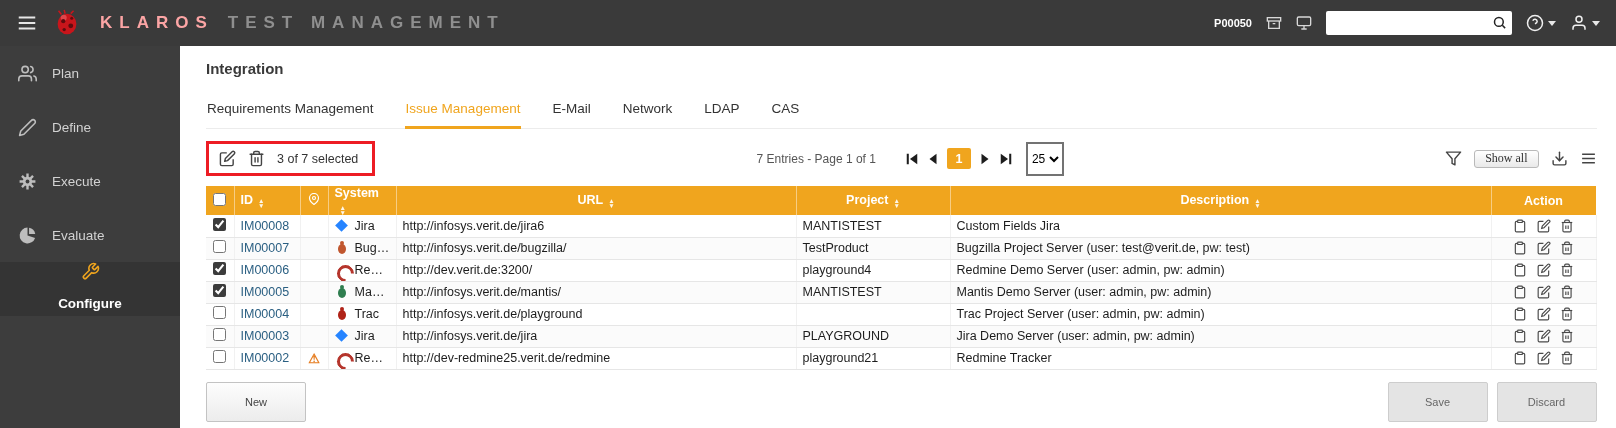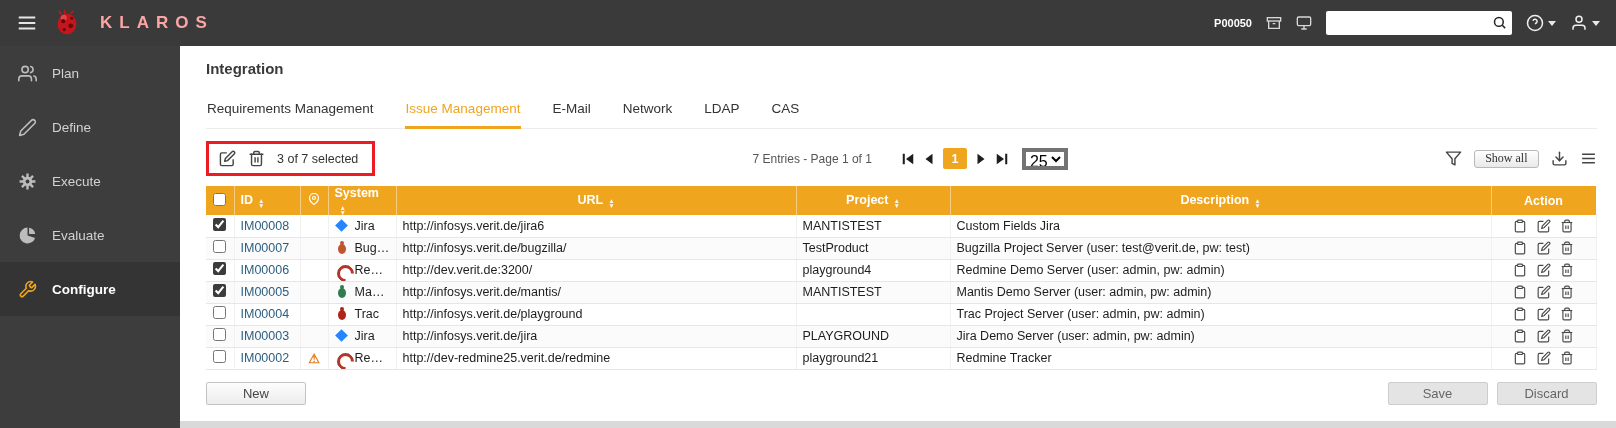--- a/index.html
+++ b/index.html
@@ -25,21 +25,21 @@
   .search-input{width:186px;height:24px;border:none;border-radius:2px;padding:0 26px 0 8px;font-size:12px;font-family:"Liberation Sans",sans-serif;background:#fff;outline:none;}
   .search-ico{position:absolute;right:5px;top:4px;width:15px;height:15px;color:#222;}
   .menu-ico-group{display:flex;align-items:center;gap:2px;color:#f0f0f0;cursor:pointer;}
   .caret{width:0;height:0;border-left:4px solid transparent;border-right:4px solid transparent;border-top:5px solid #e8e8e8;margin-left:2px;}
 
   
   .app{display:flex;height:382px;align-items:stretch;}
   .sidebar{width:180px;background:var(--sidebar);flex:none;}
   .side-item{height:54px;display:flex;align-items:center;gap:15px;padding:0 18px;color:#d2d2d2;font-size:13.5px;cursor:pointer;}
   .side-item .side-ico{width:19px;height:19px;color:#bdbdbd;flex:none;}
-  .side-item.active{background:#343434;color:#fff;font-weight:bold;}
+  .side-item.active{background:#343434;color:#fff;font-weight:bold;flex-direction:column;}
   .side-item.active .side-ico{color:var(--accent);}
 
   .main{flex:1;background:#d9d9d9;display:flex;flex-direction:column;}
   .panel{background:#fff;padding:14px 21px 16px 26px;}
 
   .page-title{font-size:15px;font-weight:bold;color:#3a3a3a;}
 
   
   .tabs{display:flex;gap:30px;margin-top:22px;border-bottom:1px solid #ececec;}
   .tab{padding:2px 1px 10px;color:#333;font-size:13.5px;cursor:pointer;border-bottom:3px solid transparent;margin-bottom:-1px;white-space:nowrap;}
@@ -48,21 +48,21 @@
   
   .toolbar{display:flex;align-items:center;margin:12px 0 10px;}
   .annotation-box{border:3px solid var(--annotation);display:flex;align-items:center;gap:12px;padding:6px 14px 6px 10px;}
   .tool-btn{width:17px;height:17px;color:#444;cursor:pointer;}
   .selected-text{font-size:12.5px;color:#333;white-space:nowrap;}
   .toolbar .spacer{flex:1;}
   .pager{display:flex;align-items:center;gap:7px;}
   .entries{font-size:12px;color:#555;margin-right:22px;white-space:nowrap;}
   .pg-btn{width:14px;height:14px;color:#1d1d1d;cursor:pointer;}
   .pg-current{min-width:24px;height:21px;background:var(--accent);color:#fff;font-weight:bold;font-size:12.5px;display:flex;align-items:center;justify-content:center;border-radius:2px;cursor:pointer;}
-  .page-size{height:22px;font-size:16px;margin-left:6px;font-family:"Liberation Sans",sans-serif;border:4px solid #737373;background:#fff;}
+  .page-size{height:34px;font-size:12px;margin-left:6px;font-family:"Liberation Sans",sans-serif;border:2px solid #737373;background:#fff;}
   .right-tools{display:flex;align-items:center;gap:12px;}
   .rt-ico{width:17px;height:17px;color:#444;cursor:pointer;}
   .show-all{height:18px;padding:0 10px;font-size:12px;color:#333;background:linear-gradient(#ffffff,#e9e9e9);border:1px solid #b9b9b9;border-radius:3px;cursor:pointer;font-family:Liberation Serif, serif;}
 
   
   table{width:100%;border-collapse:collapse;table-layout:fixed;font-size:12.5px;}
   thead th{background:var(--accent);color:#fff;font-weight:bold;height:23px;padding:0 6px;border-right:1px solid rgba(255,255,255,.45);text-align:left;}
   thead th.center{text-align:center;}
   tbody td{height:22px;padding:0 6px;border-bottom:1px solid #e6e6e6;border-right:1px solid #f1f1f1;white-space:nowrap;overflow:hidden;text-overflow:ellipsis;color:#1d1d1d;}
   tbody tr:nth-child(even){background:#fbfbfb;}
@@ -83,21 +83,21 @@
   .pin-ico{width:12px;height:12px;color:#fff;display:inline-block;}
   .sys-icon{display:inline-block;width:14px;height:13px;margin-right:6px;position:relative;vertical-align:-2px;}
   .sys-icon[data-icon="diamond"]::before{content:"";position:absolute;left:2px;top:2px;width:9px;height:9px;background:currentColor;transform:rotate(45deg);}
   .sys-icon[data-icon="bug"]::before{content:"";position:absolute;left:3px;top:3px;width:8px;height:10px;background:currentColor;border-radius:50%;}
   .sys-icon[data-icon="bug"]::after{content:"";position:absolute;left:5px;top:0;width:4px;height:4px;background:currentColor;border-radius:50%;}
   .sys-icon[data-icon="swirl"]::before{content:"";position:absolute;left:2px;top:2px;width:11px;height:11px;border:3px solid currentColor;border-radius:50%;border-bottom-color:transparent;transform:rotate(-45deg);}
   .act{width:14px;height:14px;color:#4a4a4a;display:inline-block;margin:0 3px;cursor:pointer;vertical-align:middle;}
 
   
   .footer-row{display:flex;align-items:center;margin-top:12px;gap:9px;}
-  .btn{height:23px;width:100px;font-size:13px;border:1px solid #c3c3c3;border-radius:2px;background:linear-gradient(#fdfdfd,#ececec);color:#444;cursor:pointer;font-family:"Liberation Sans",sans-serif;}
+  .btn{height:40px;width:100px;font-size:11px;border:1px solid #c3c3c3;border-radius:2px;background:linear-gradient(#fdfdfd,#ececec);color:#444;cursor:pointer;font-family:"Liberation Sans",sans-serif;}
   .btn.save,.btn.discard{background:#e4e4e4;color:#666;border-color:#cdcdcd;}
   .footer-row .spacer{flex:1;}
   svg{display:block;width:100%;height:100%;}
 </style>
 </head>
 <body>
 
 <div class="topbar">
   <span class="hamburger">
     <svg viewBox="0 0 24 24">
@@ -110,20 +110,21 @@
       <ellipse cx="16" cy="17" rx="10" ry="11" fill="#C8151B"></ellipse>
       <circle cx="12.5" cy="10.5" r="3.2" fill="#E8565B" opacity="0.75"></circle>
       <circle cx="12" cy="14" r="2.2" fill="#5E0C0F"></circle>
       <circle cx="20" cy="19" r="2.6" fill="#5E0C0F"></circle>
       <circle cx="13" cy="23" r="1.8" fill="#5E0C0F"></circle>
       <circle cx="21" cy="11" r="1.6" fill="#5E0C0F"></circle>
     </svg>
   </span>
   <span class="brand">
     <span class="primary">KLAROS</span>
+    <span class="secondary">TEST MANAGEMENT</span>
   </span>
 
   <div class="topbar-right">
     <span class="project-code">P00050</span>
     <span class="top-ico">
       <svg viewBox="0 0 24 24" fill="none" stroke="currentColor" stroke-width="2">
           <rect x="2" y="4" width="20" height="5"></rect>
           <path d="M4 9v11h16V9M10 13h4"></path>
         </svg>
     </span>

